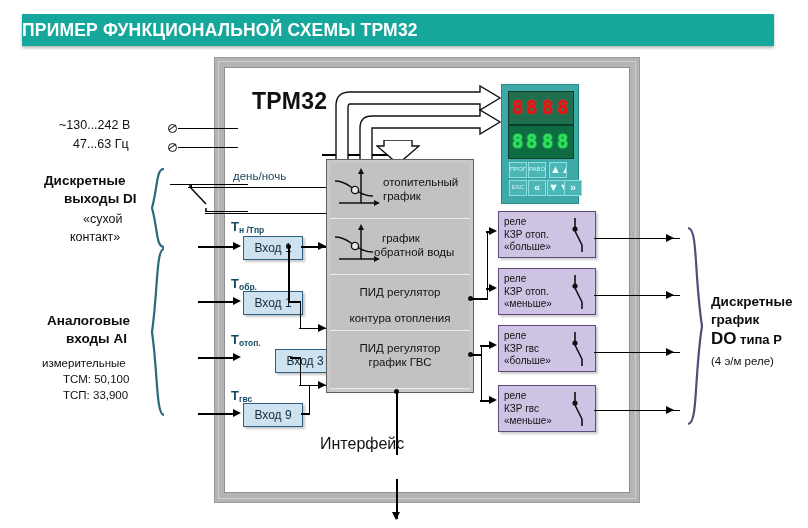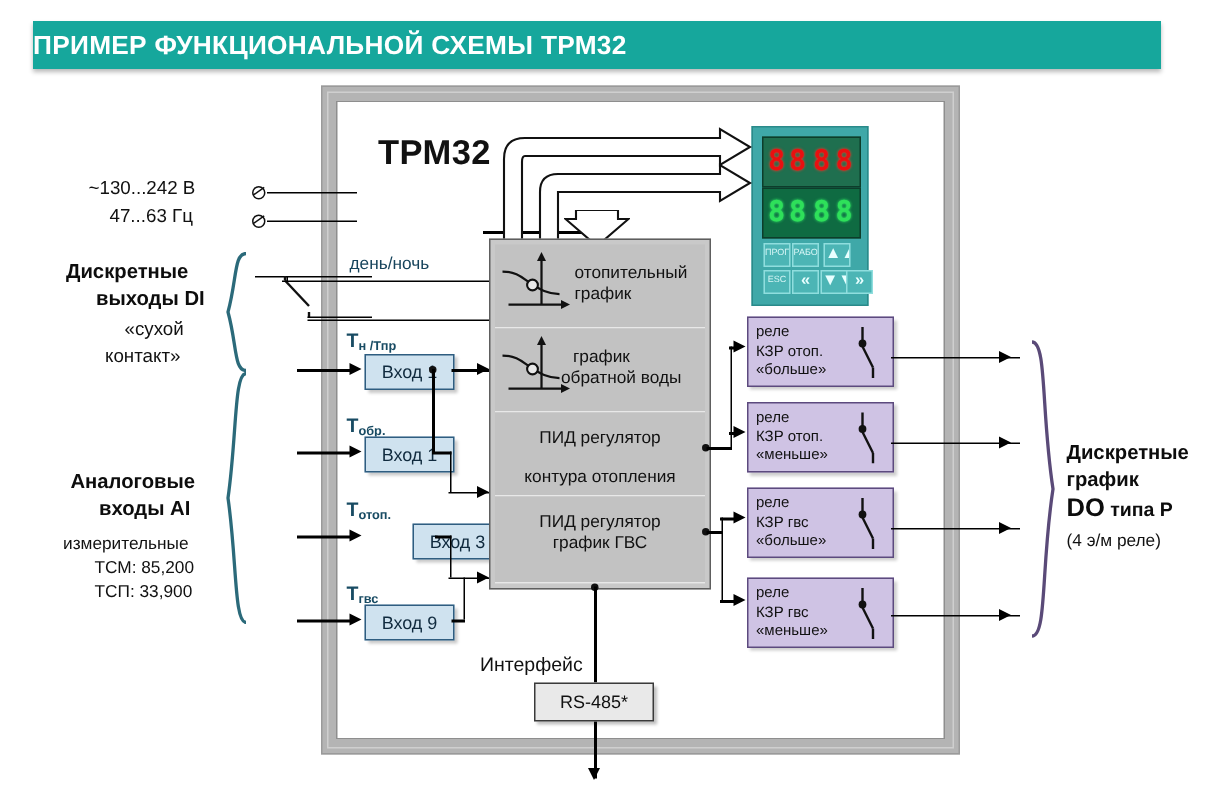--- a/index.html
+++ b/index.html
@@ -146,21 +146,21 @@
   }
   .btn.glyph{font-size:11px;line-height:12px;color:#e8ffff;font-weight:bold;}
 
   
   .lt-bold{font-weight:bold;font-size:13.5px;color:#0d0d0d;}
   .lt-norm{font-size:12.5px;color:#111;}
   .lt-small{font-size:11.5px;color:#111;}
   .tvar{font-size:13px;font-weight:bold;color:#184b63;}
   .tvar sub{font-size:8.5px;font-weight:bold;vertical-align:baseline;position:relative;top:2px;}
   .dn-label{font-size:11.5px;color:#17445c;}
-  .ifc-label{font-size:13px;color:#111;}
+  .ifc-label{font-size:16px;color:#111;}
 
   
   .term{
     position:absolute;width:7px;height:7px;border-radius:50%;
     border:1.4px solid #111;background:#fff;
   }
   .term:after{
     content:"";position:absolute;left:-1px;top:2.4px;width:9px;height:1.2px;
     background:#111;transform:rotate(-35deg);
   }
@@ -245,21 +245,21 @@
   <div class="ln hl" style="left:192px;top:183.5px;width:56px;"></div>
   <div class="ln hl" style="left:205px;top:210.5px;width:43px;"></div>
 
   <div class="lbl dn-label" style="left:233px;top:170px;">день/ночь</div>
   <div class="ln hl" style="left:188px;top:186.5px;width:138px;"></div>
   <div class="ln hl" style="left:205px;top:212.5px;width:121px;"></div>
 
   <div class="lbl lt-bold" style="left:47px;top:313px;">Аналоговые</div>
   <div class="lbl lt-bold" style="left:66px;top:331px;">входы AI</div>
   <div class="lbl lt-small" style="left:42px;top:357px;">измерительные</div>
-  <div class="lbl lt-small" style="left:63px;top:373px;">ТСМ: 85,200</div>
+  <div class="lbl lt-small" style="left:63px;top:373px;">ТСМ: 50,100</div>
   <div class="lbl lt-small" style="left:63px;top:389px;">ТСП: 33,900</div>
 
   <div class="lbl tvar" style="left:231px;top:219px;">
     <span>Т</span><sub>н /Т</sub><sub>пр</sub>
   </div>
   <div class="in-box" style="left:243px;top:236px;">
     <span>Вход 1</span>
   </div>
   <div class="ln hl" style="left:198px;top:246px;width:36px;"></div>
   <div class="arrow-r" style="left:233px;top:242px;"></div>
@@ -344,23 +344,20 @@
 
   <div class="core-text" style="left:341px;top:342px;width:118px;">ПИД регулятор</div>
   <div class="core-text" style="left:352px;top:356px;width:96px;">график ГВС</div>
 
   <div class="rly-dot" style="left:394px;top:389px;"></div>
   <div class="ln vl" style="left:396px;top:391px;height:64px;"></div>
   <div class="ln vl" style="left:396px;top:479px;height:40px;"></div>
   <div class="arrow-d" style="left:391.5px;top:512px;"></div>
 
   <div class="lbl ifc-label" style="left:320px;top:435px;">Интерфейс</div>
-  <div class="rs-box">
-    <span>RS-485*</span>
-  </div>
 
   <div class="rly-dot" style="left:468px;top:296px;"></div>
   <div class="ln hl" style="left:471px;top:298px;width:17px;"></div>
   <div class="ln vl" style="left:486.5px;top:231px;height:68px;"></div>
   <div class="ln hl" style="left:486px;top:231px;width:6px;"></div>
   <div class="arrow-r" style="left:489px;top:227px;"></div>
   <div class="ln hl" style="left:486px;top:288px;width:6px;"></div>
   <div class="arrow-r" style="left:489px;top:284px;"></div>
 
   <div class="rly-dot" style="left:468px;top:352px;"></div>

